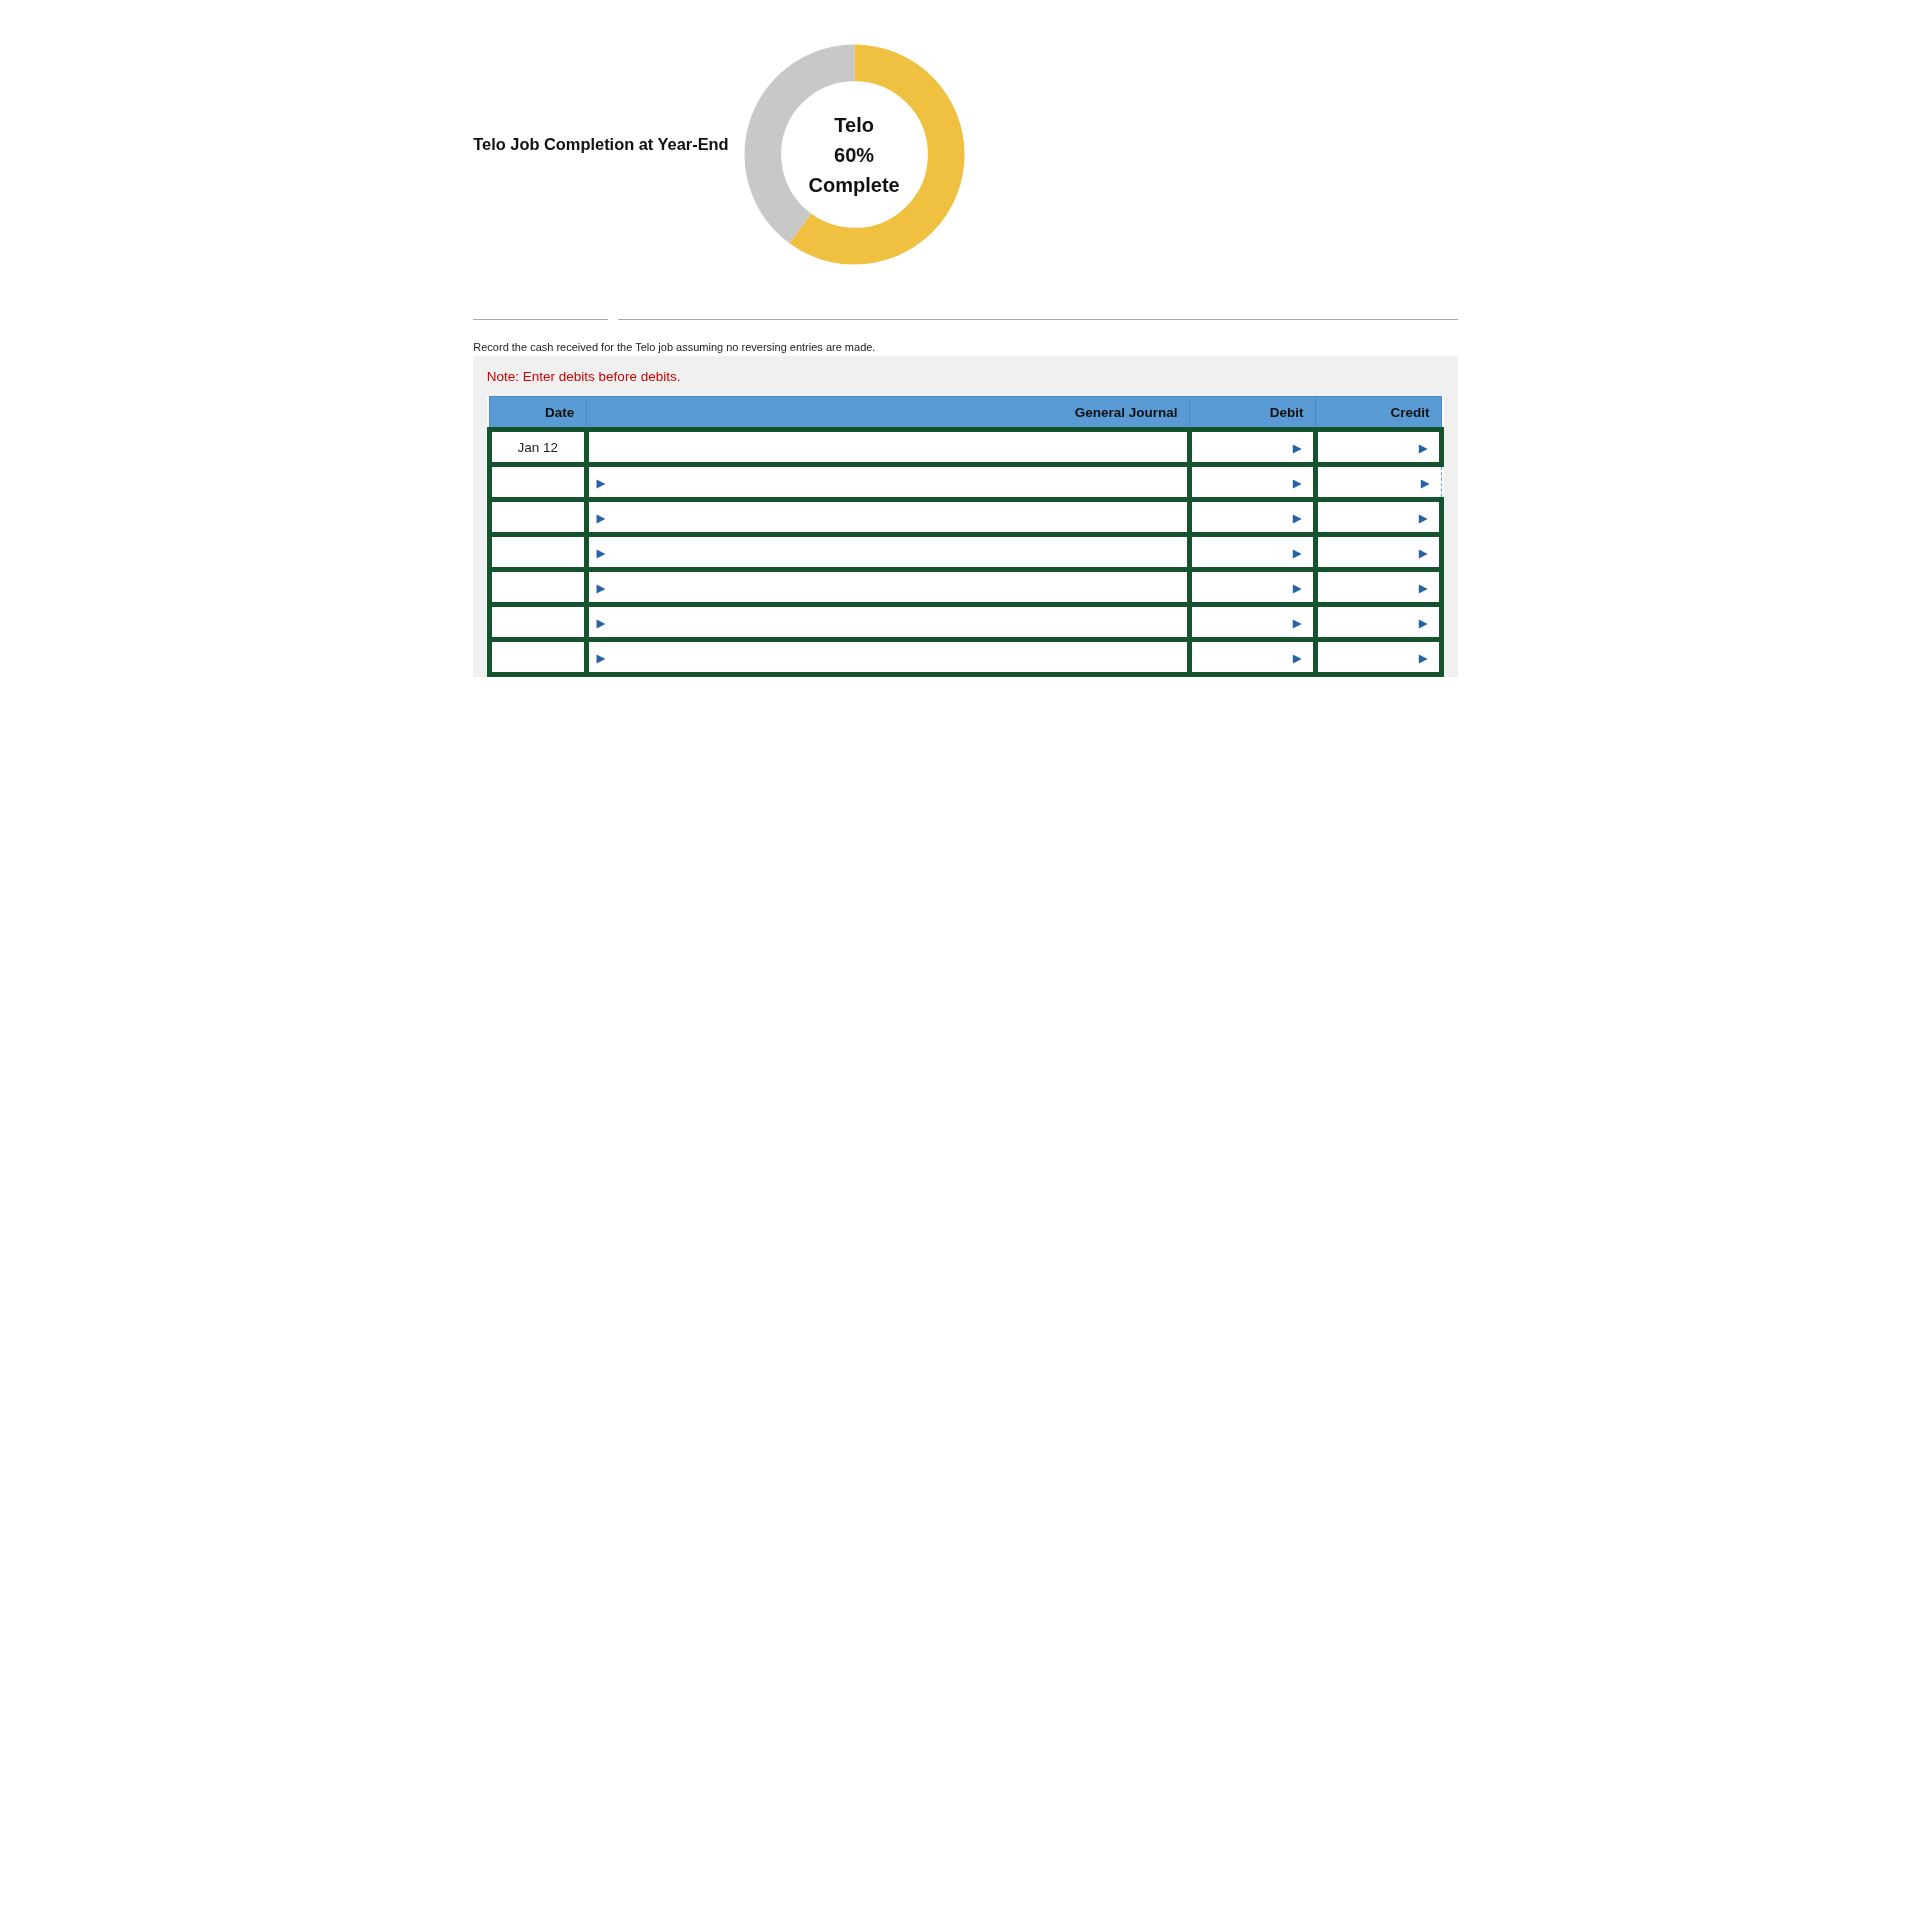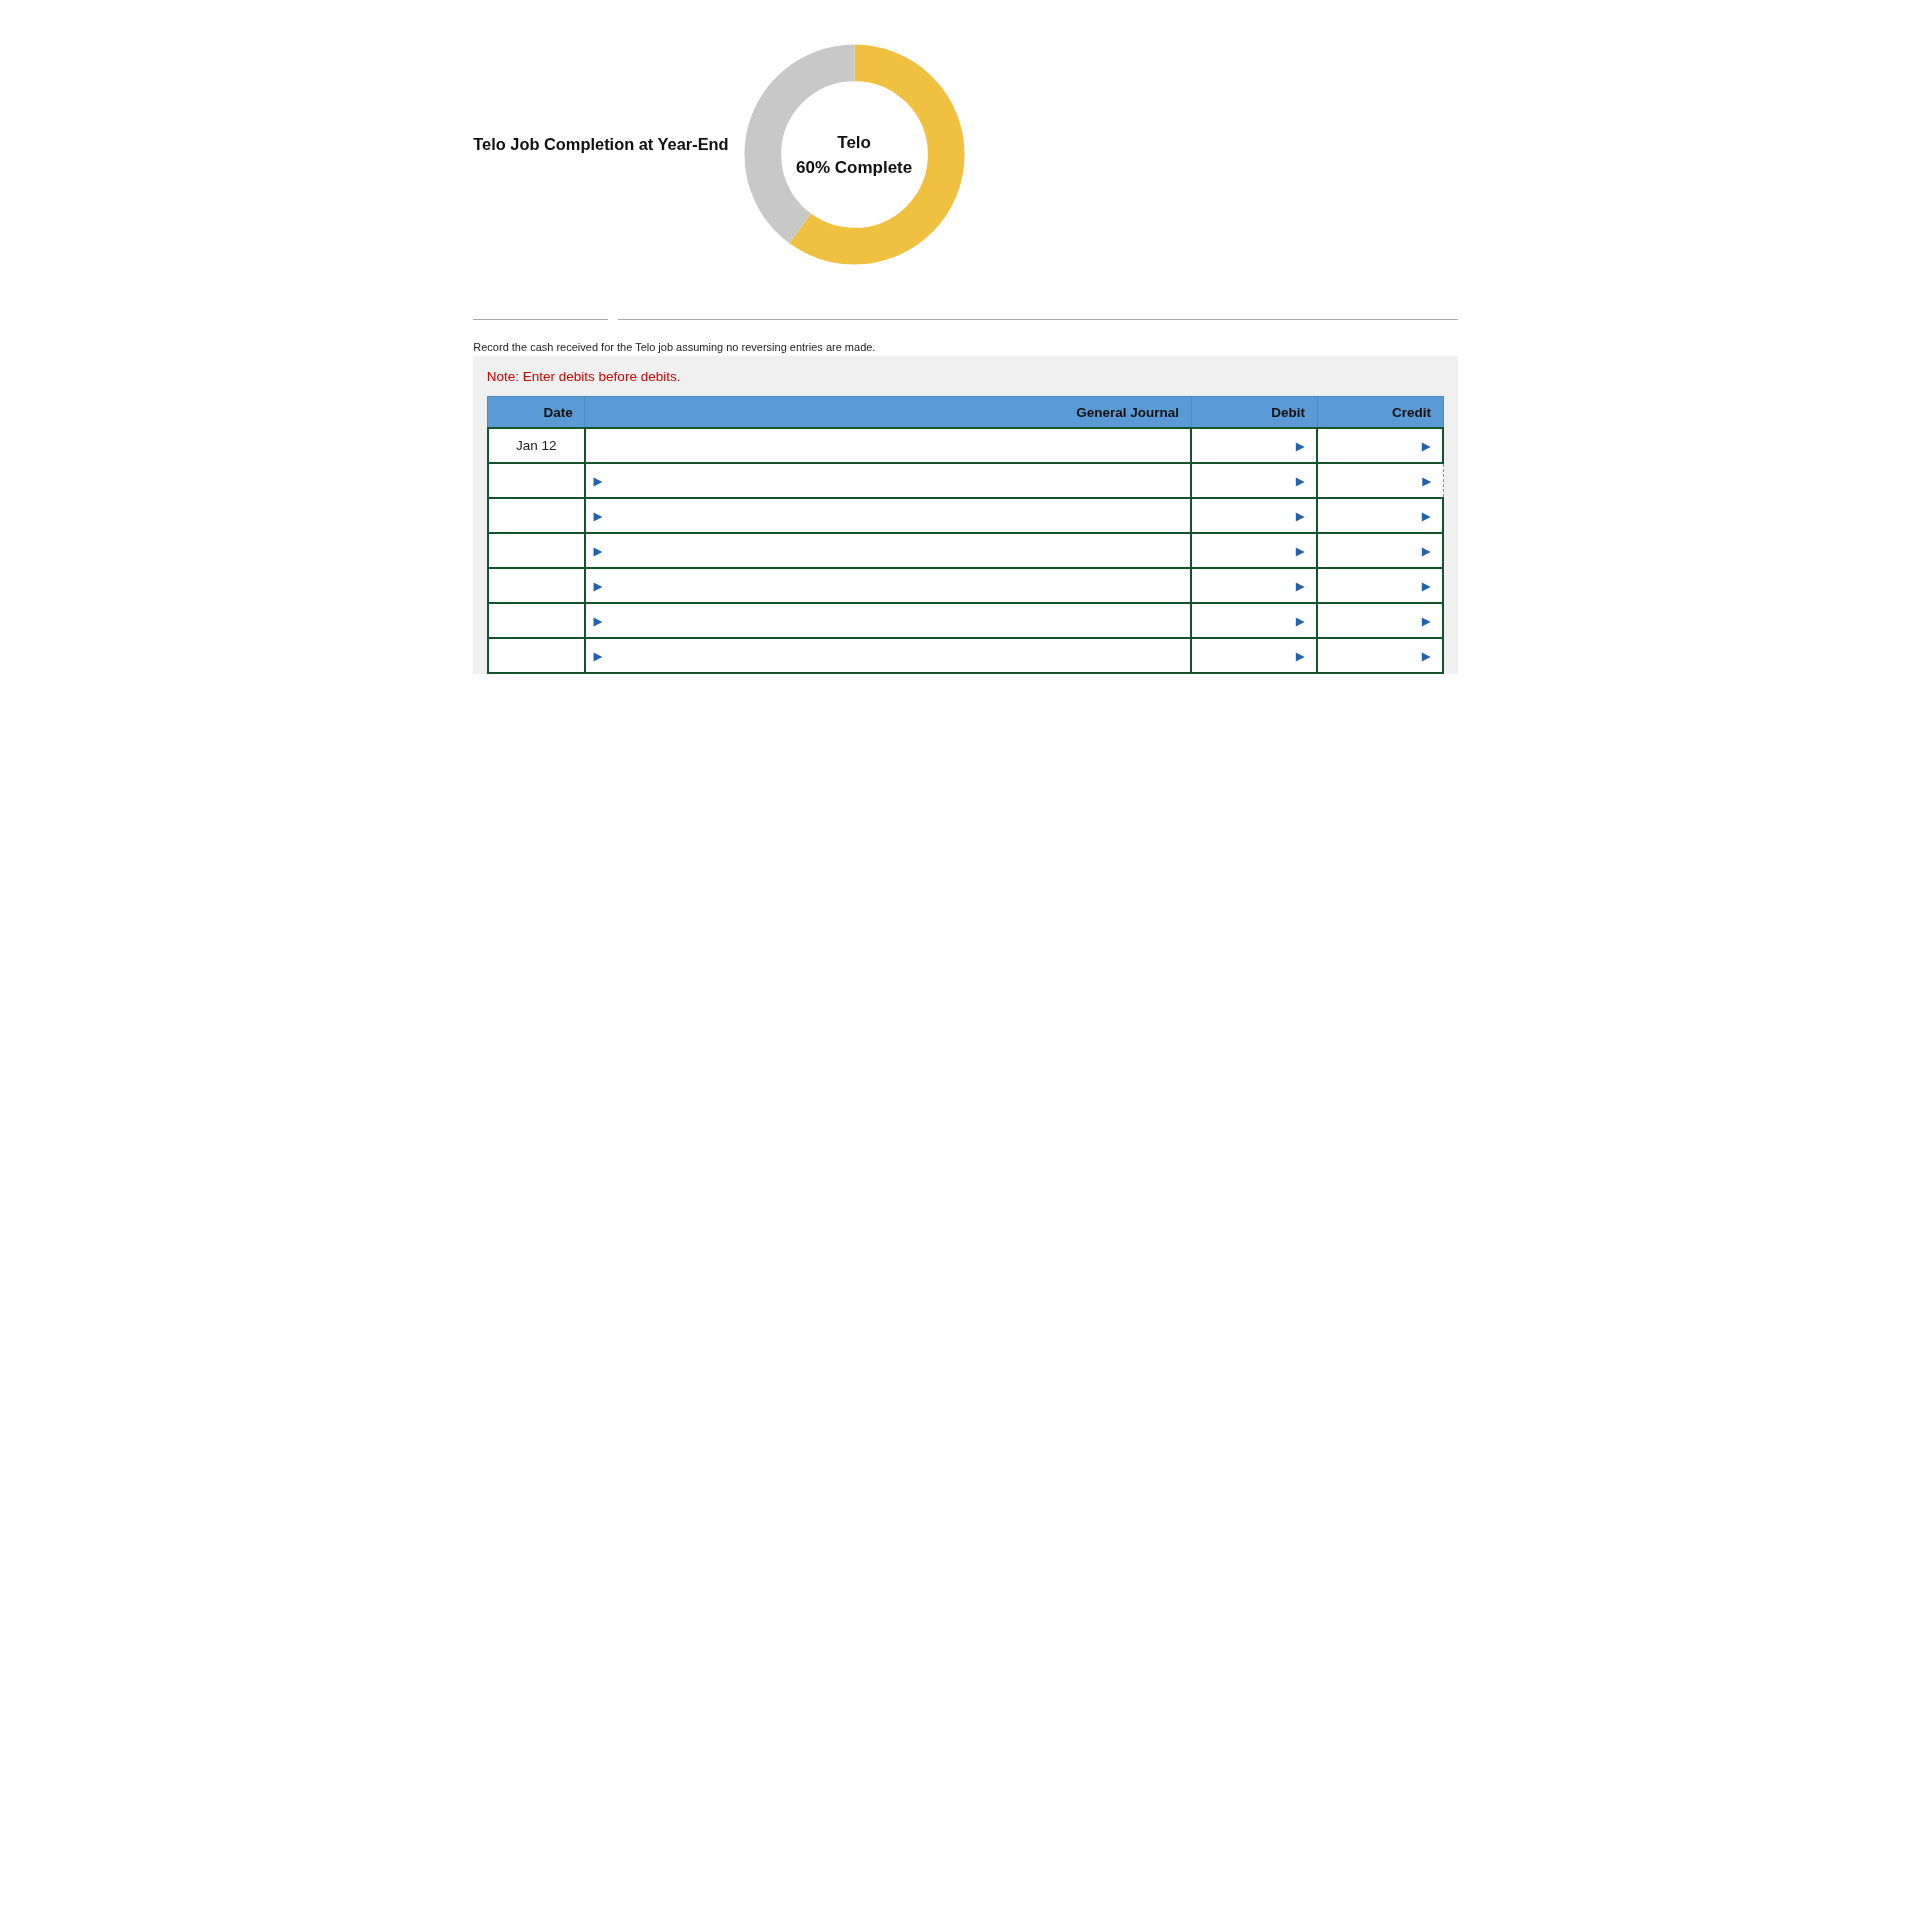--- a/index.html
+++ b/index.html
@@ -44,21 +44,21 @@
       height: 251px;
     }
 
     .donut-center-text {
       position: absolute;
       top: 50%;
       left: 50%;
       transform: translate(-50%, -50%);
       text-align: center;
       font-weight: bold;
-      font-size: 17px;
+      font-size: 20px;
       line-height: 1.5;
       color: #111;
     }
 
     
     .divider-row {
       display: flex;
       gap: 0;
       margin-bottom: 19.3px;
       margin-top: 19.3px;
@@ -108,21 +108,21 @@
       background: #5b9bd5;
       color: #111;
       font-weight: bold;
       font-size: 13.5px;
       border: 1px solid #4a8bc4;
       padding: 7.7px 11.6px;
       text-align: right;
     }
 
     .journal-table td {
-      border: 2px solid #14532d;
+      border: 5px solid #14532d;
       padding: 5.8px 7.7px;
       font-size: 13.5px;
       height: 35px;
     }
 
     .col-date {
       width: 97px;
       text-align: center;
     }
 

